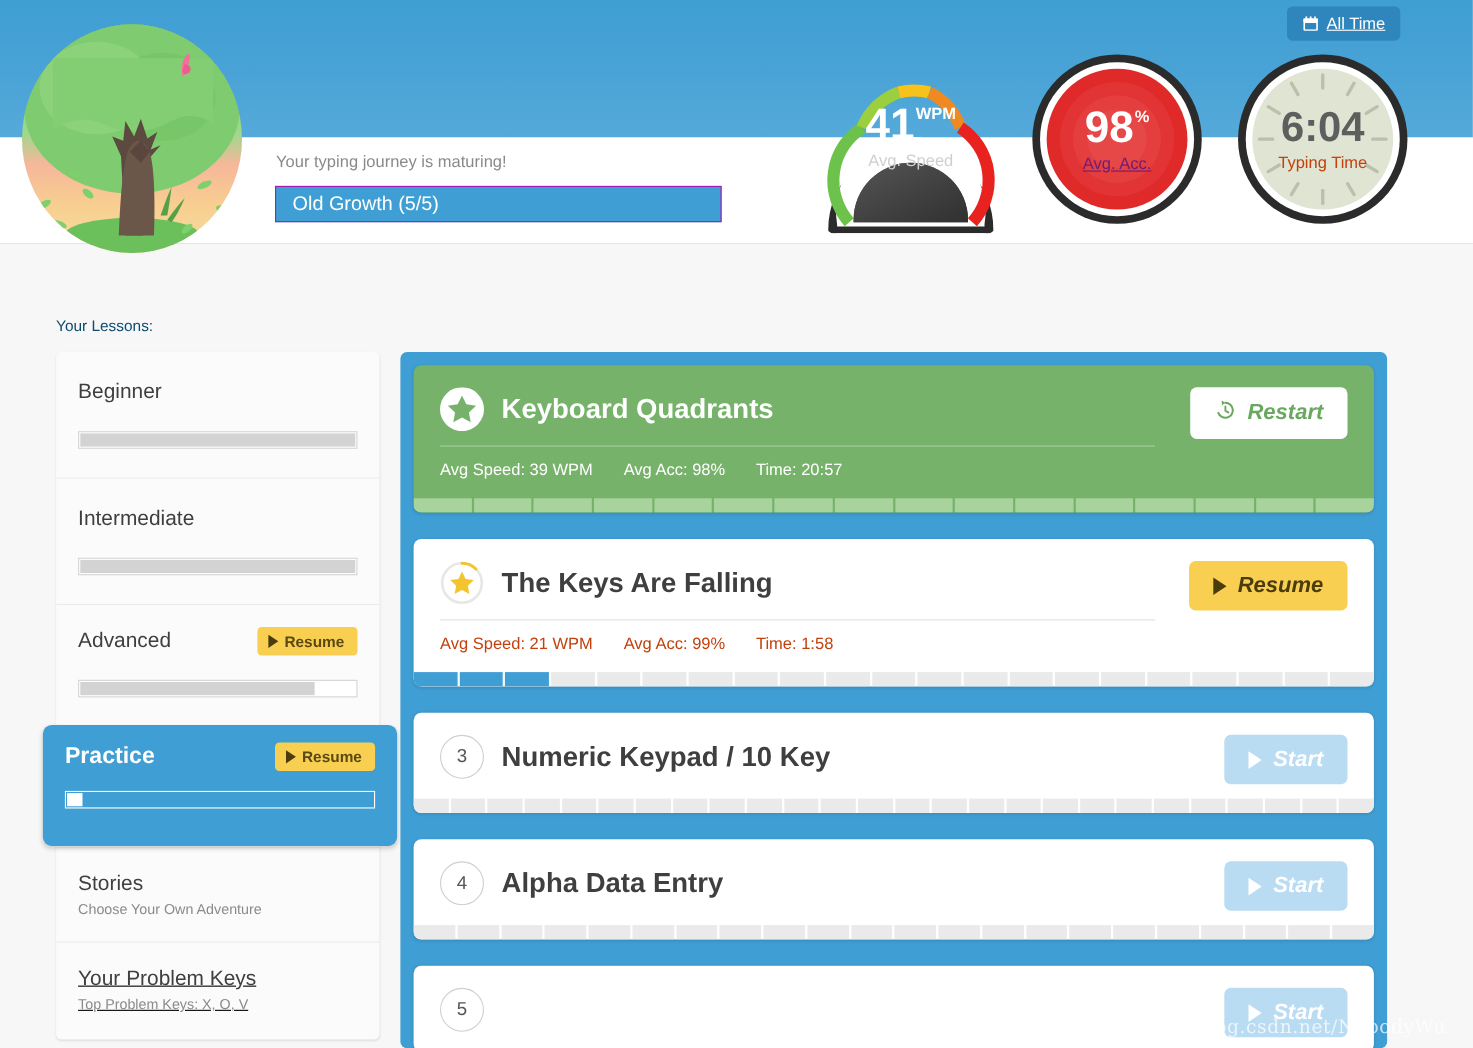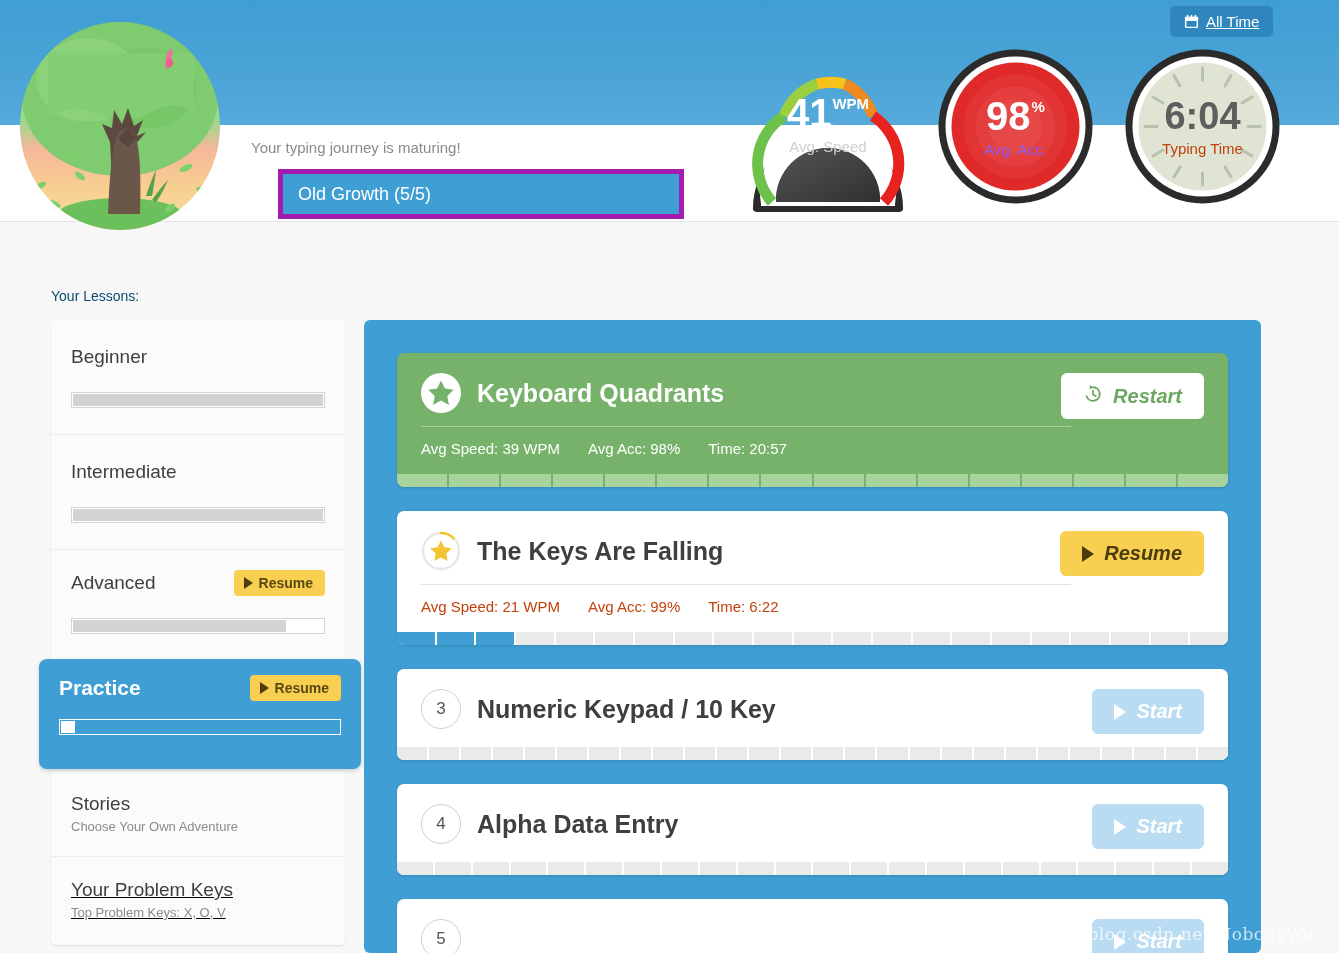--- a/index.html
+++ b/index.html
@@ -48,23 +48,23 @@
     position: absolute; left: 18px; top: 18px; width: 205px; height: 212px;
   }
   .tree-svg { display: block; }
 
   .tagline {
     position: absolute; left: 251px; top: 139px;
     font-size: 15px; color: #8a8a8a;
   }
   .levelbar {
     position: absolute; left: 250px; top: 169px;
-    width: 406px; height: 50px;
-    background: #3f9ed3; border: 5px solid #a21caf;
-    display: flex; align-items: center; margin-left: 28px;
+    width: 406px; height: 33px;
+    background: #3f9ed3; border: 1px solid #a21caf;
+    display: flex; align-items: center;
   }
   .levelbar .lv-label {
     color: #ffffff; font-size: 18px; padding-left: 15px;
   }
 
   
   .gauge { position: absolute; }
   .gauge-txt {
     position: absolute; inset: 0;
     display: flex; flex-direction: column; align-items: center; justify-content: center;
@@ -77,21 +77,21 @@
   .gauge-unit { font-size: 15px; font-weight: bold; margin-left: 1px; margin-top: 3px; }
   .gauge-sub { font-size: 15px; margin-top: 5px; }
 
   #gauge-speed { left: 745px; top: 50px; width: 166px; height: 162px; }
   #gauge-speed .gauge-main, #gauge-speed .gauge-unit { color: #ffffff; }
   #gauge-speed .gauge-sub { color: #cfcfcf; }
   #gauge-speed .gauge-txt { justify-content: center; padding-bottom: 14px;}
 
   #gauge-acc { left: 937px; top: 48px; width: 157px; height: 157px; }
   #gauge-acc .gauge-main, #gauge-acc .gauge-unit { color: #ffffff; }
-  #gauge-acc .gauge-sub { color: #8b5cf6; }
+  #gauge-acc .gauge-sub { color: #701a75; text-decoration: underline; }
 
   #gauge-time { left: 1124px; top: 48px; width: 157px; height: 157px; }
   #gauge-time .gauge-main { color: #5e5e5e; font-size: 38px; }
   #gauge-time .gauge-sub { color: #c2410c; }
 
   
   .lessons-label {
     position: absolute; left: 51px; top: 288px;
     font-size: 14px; color: #0c4a6e;
   }
@@ -137,21 +137,21 @@
   }
   .practice-hl .lname { color: #ffffff; font-size: 21px; font-weight: bold; }
   .practice-hl .pbar-outer { border-color: #ffffff; background: transparent; margin-top: 18px;}
   .practice-hl .pbar-inner { background: #ffffff; }
 
   
   .right-panel {
     position: absolute; left: 364px; top: 320px;
     width: 897px; height: 633px;
     background: #3f9ed3; border-radius: 6px;
-    padding: 33px;
+    padding: 12px;
   }
   .task-card {
     position: relative;
     background: #ffffff; border-radius: 7px;
     margin-bottom: 24px;
     box-shadow: 0 1px 3px rgba(0,0,0,0.13);
     overflow: hidden;
   }
   .task-card.done { background: #76b26a; }
   .tc-body { padding: 20px 24px 0 24px; position: relative; min-height: 80px;}
@@ -472,21 +472,21 @@
               <path d="M20 2 A18 18 0 0 1 32.7 7.3" fill="none" stroke="#f4c430" stroke-width="2.6" stroke-linecap="round"></path>
               <path d="M20 9.5 l3.3 6.8 7.5 1 -5.5 5.2 1.4 7.5 -6.7 -3.6 -6.7 3.6 1.4 -7.5 -5.5 -5.2 7.5 -1 z" fill="#f4c430"></path>
             </svg>
           </span>
           <span class="tc-title">The Keys Are Falling</span>
         </div>
         <div class="tc-rule"></div>
         <div class="tc-stats">
           <span>Avg Speed: 21 WPM</span>
           <span>Avg Acc: 99%</span>
-          <span>Time: 6:22</span>
+          <span>Time: 1:58</span>
         </div>
       </div>
       <div class="act-btn act-resume">
         <span class="tri-lg"></span>
         <span class="al">Resume</span>
       </div>
       <div class="seg-bar" id="segbar-1">
           <div class="seg fill-blue"></div>
           <div class="seg fill-blue"></div>
           <div class="seg fill-blue"></div>

